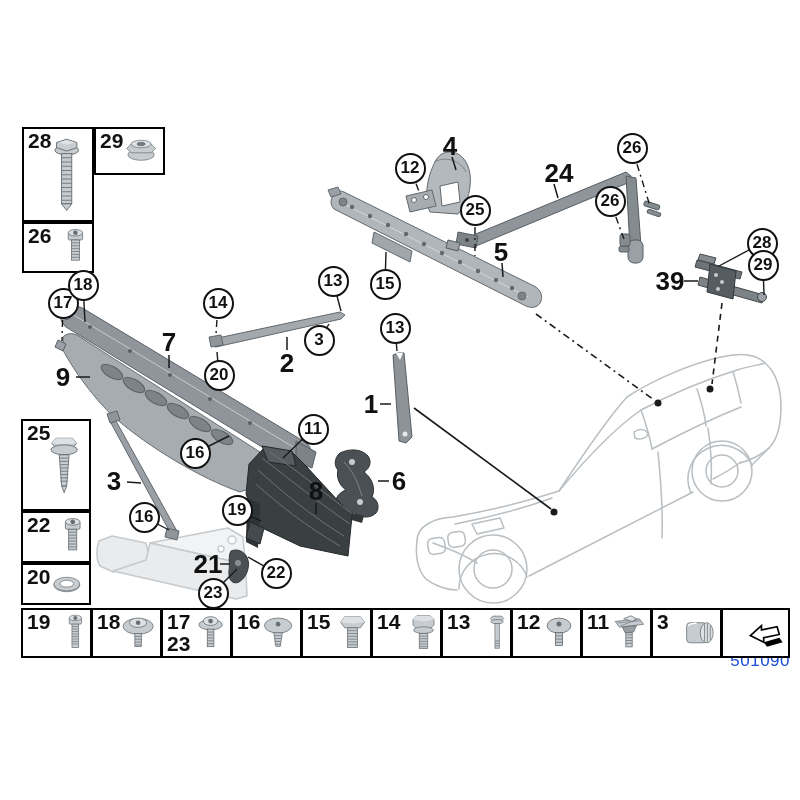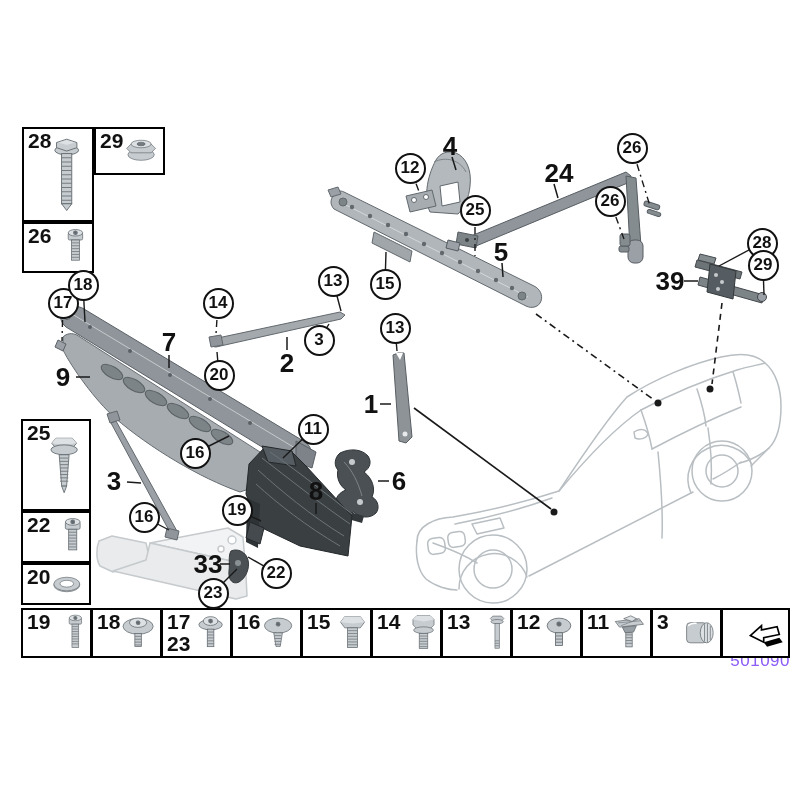--- a/index.html
+++ b/index.html
@@ -9,21 +9,21 @@
   #artwork{position:absolute;left:0;top:0;z-index:1;}
   .pbox{position:absolute;border:2px solid #000;background:#fff;box-sizing:border-box;z-index:3;}
   .pbox .lbl{position:absolute;left:4px;top:0px;font-weight:bold;font-size:21px;line-height:24px;}
   .pbox .lbl2{position:absolute;left:4px;top:22px;font-weight:bold;font-size:21px;line-height:24px;}
   .pbox svg{position:absolute;right:3%;top:7%;height:86%;max-width:60%;}
   .pbox.tall svg{right:10%;top:4%;height:92%;max-width:55%;}
   .callout{position:absolute;width:31px;height:31px;border:2.5px solid #111;border-radius:50%;
            background:#fff;display:flex;align-items:center;justify-content:center;
            font-weight:bold;font-size:17px;box-sizing:border-box;z-index:4;}
   .plabel{position:absolute;font-weight:bold;font-size:26px;z-index:4;transform:translate(-50%,-50%);}
-  #diagram-number{position:absolute;right:10px;top:651px;font-size:17px;color:#8b5cf6;
+  #diagram-number{position:absolute;right:10px;top:651px;font-size:17px;color:#1d4ed8;
                   letter-spacing:0.5px;z-index:3;}
 </style>
 </head>
 <body>
 
 <div id="stage">
 
 <svg id="artwork" width="800" height="800" viewBox="0 0 800 800" xmlns="http://www.w3.org/2000/svg">
 
   <g stroke="#b8bec2" fill="none" stroke-width="1.5" stroke-linecap="round" stroke-linejoin="round">
@@ -419,14 +419,14 @@
     <div class="plabel" style="left: 63px; top: 377px;">9</div>
     <div class="plabel" style="left: 287px; top: 363px;">2</div>
     <div class="plabel" style="left: 450px; top: 146px;">4</div>
     <div class="plabel" style="left: 551px; top: 173px; margin-left: 8px;">24</div>
     <div class="plabel" style="left: 501px; top: 252px;">5</div>
     <div class="plabel" style="left: 670px; top: 281px;">39</div>
     <div class="plabel" style="left: 371px; top: 404px;">1</div>
     <div class="plabel" style="left: 114px; top: 481px;">3</div>
     <div class="plabel" style="left: 316px; top: 491px;">8</div>
     <div class="plabel" style="left: 399px; top: 481px;">6</div>
-    <div class="plabel" style="left: 208px; top: 564px;">33</div>
+    <div class="plabel" style="left: 208px; top: 564px;">21</div>
   </div>
 
 </body></html>

